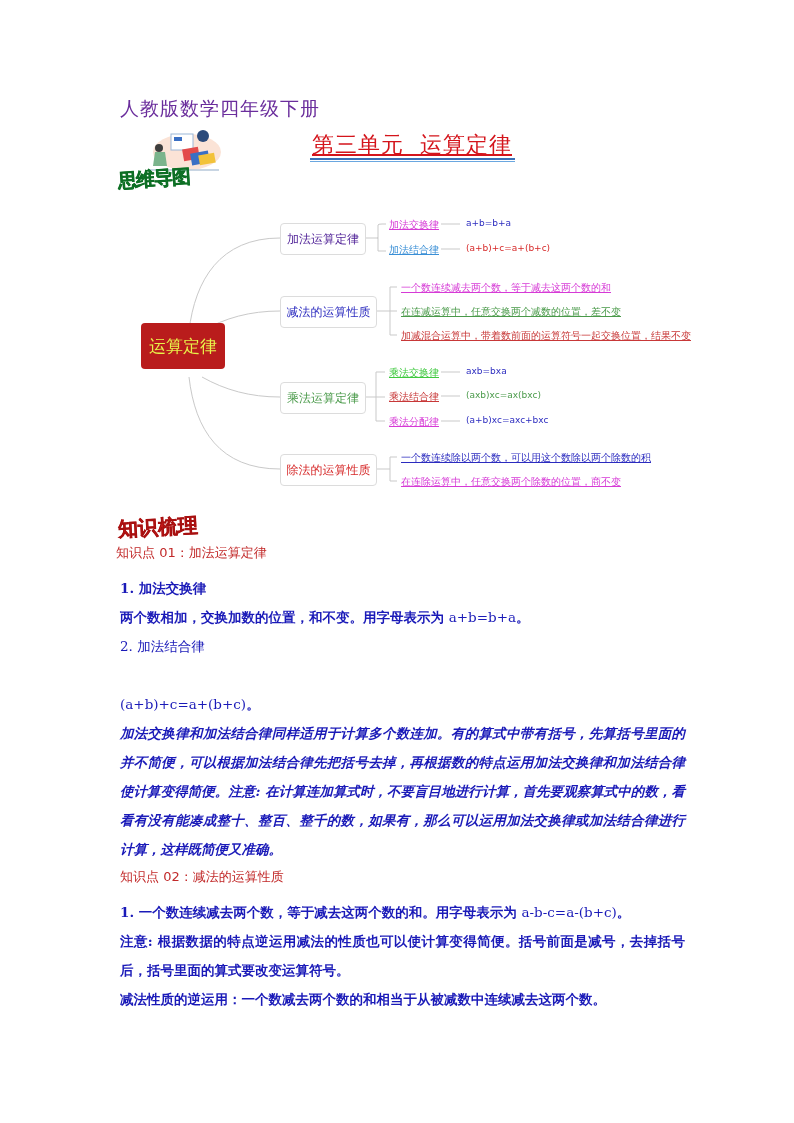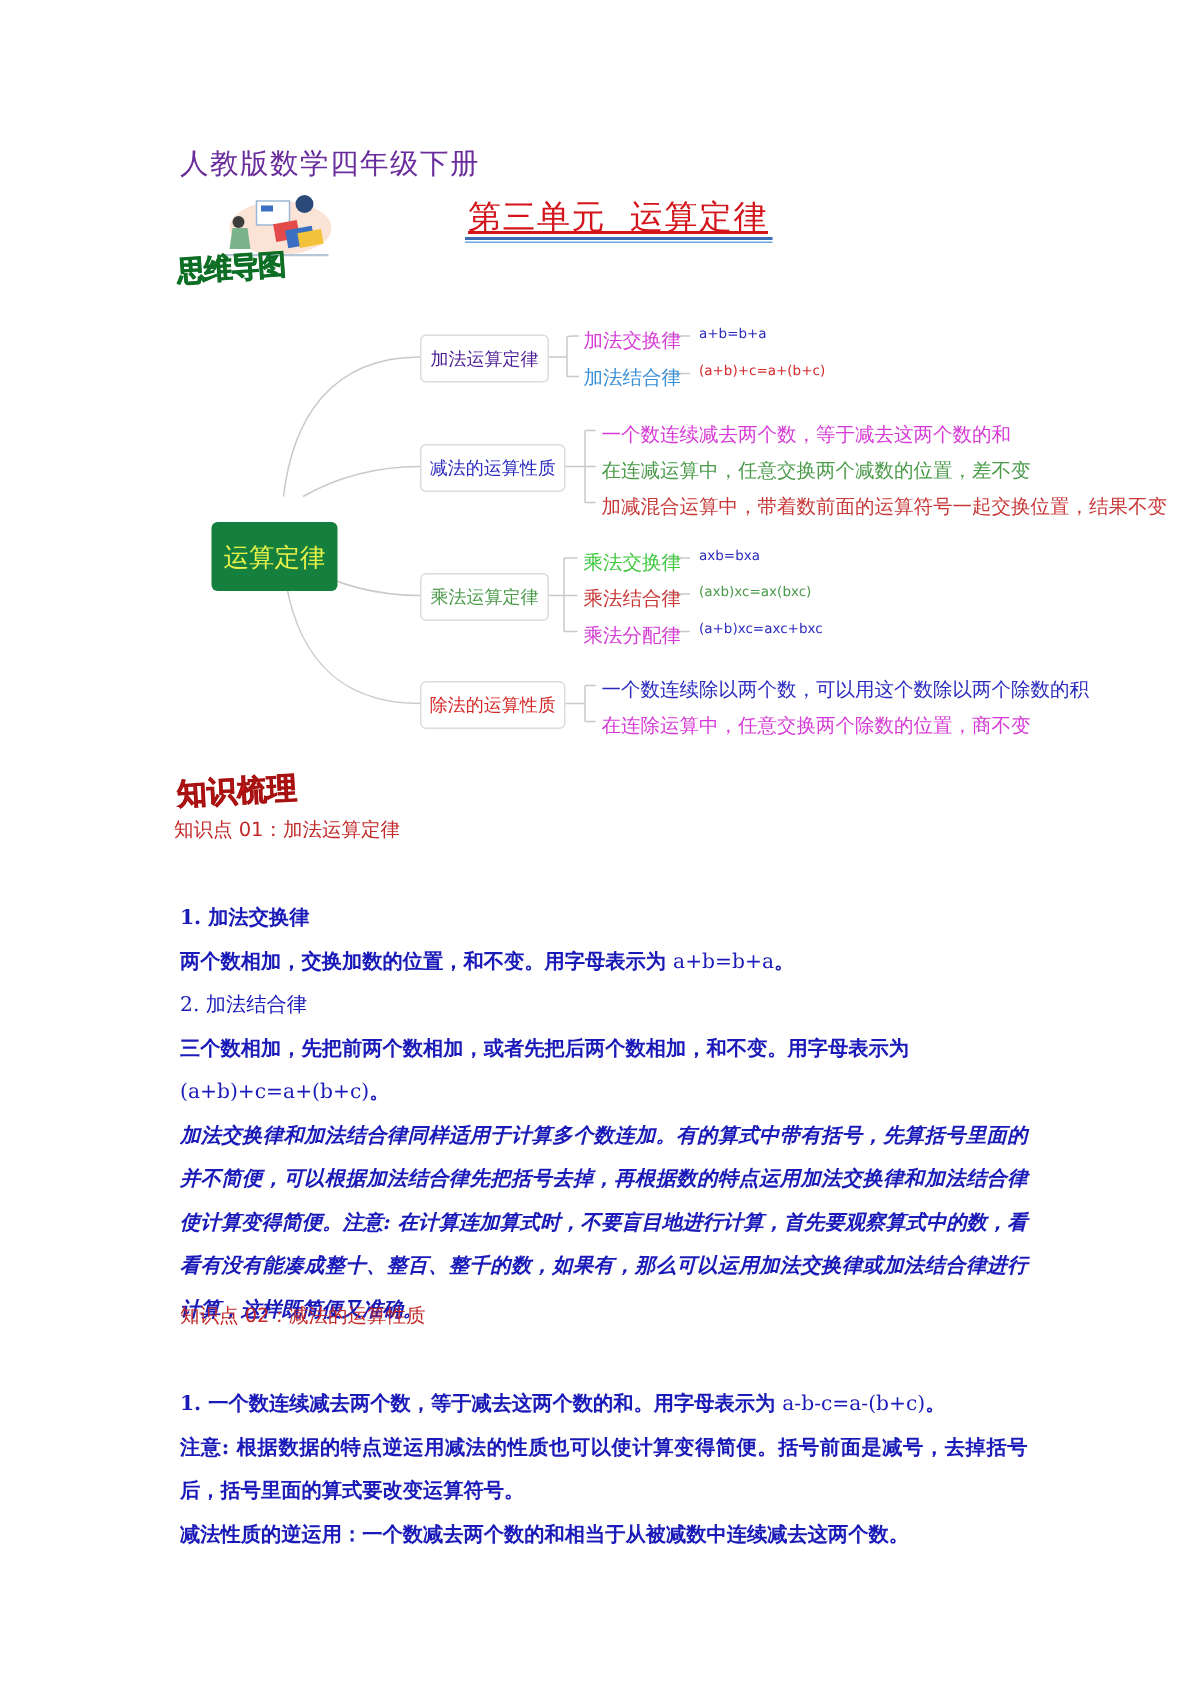--- a/index.html
+++ b/index.html
@@ -4,27 +4,27 @@
 <style>
   html, body { margin:0; padding:0; background:#ffffff; }
   body { width:794px; height:1123px; position:relative; overflow:hidden; font-family:"DejaVu Sans", sans-serif; }
   .abs { position:absolute; }
   .doc-title { left:120px; top:96px; font-family:"DejaVu Serif", serif; font-size:19px; color:#6a2d9c; letter-spacing:1px; }
   .unit-title { left:312px; top:130px; font-family:"DejaVu Serif", serif; font-size:22px; color:#d4141b; text-decoration:underline; text-decoration-color:#d4141b; letter-spacing:1px; }
   .unit-rule { left:310px; top:158px; width:205px; height:0; border-top:2px solid #3b6fb5; border-bottom:1px solid #6aa7e0; padding-top:1px; }
   .illus { left:145px; top:126px; width:78px; height:48px; }
   .mm-label { left:118px; top:166px; font-size:19px; font-weight:bold; color:#1e9a3a; transform:rotate(-4deg); letter-spacing:-1px; font-family:"DejaVu Sans", sans-serif; -webkit-text-stroke:0.5px #0d6d24; }
   .mindmap { left:0; top:0; width:794px; height:510px; }
-  .node-center { left:141px; top:348px; width:84px; height:46px; background:#15803d; border-radius:4px; color:#e8f24a; font-size:17px; display:flex; align-items:center; justify-content:center; }
+  .node-center { left:141px; top:323px; width:84px; height:46px; background:#b91c1c; border-radius:4px; color:#e8f24a; font-size:17px; display:flex; align-items:center; justify-content:center; }
   .node { height:30px; background:#fff; border:1px solid #dcdcdc; border-radius:4px; display:flex; align-items:center; justify-content:center; font-size:12px; }
-  .leaf { font-size:13px; white-space:nowrap; }
+  .leaf { font-size:10px; white-space:nowrap;text-decoration:underline; }
   .formula { font-size:9px; white-space:nowrap; }
   .kp-label { left:118px; top:514px; font-size:20px; font-weight:bold; color:#d11b1b; transform:rotate(-3deg); font-family:"DejaVu Serif", serif; -webkit-text-stroke:0.4px #a51010; }
   .kp-head { font-size:13px; color:#c22a2a; font-family:"DejaVu Sans", sans-serif; }
-  .para { left:120px; font-size:13.5px; font-weight:bold; color:#1a1ab8; font-family:"DejaVu Serif", serif; line-height:29px; width:565px;margin-top:24px; }
+  .para { left:120px; font-size:13.5px; font-weight:bold; color:#1a1ab8; font-family:"DejaVu Serif", serif; line-height:29px; width:565px; }
   .para .math { font-weight:normal; }
 </style>
 </head>
 <body>
 
 <div class="abs doc-title">人教版数学四年级下册</div>
 
 <div class="abs illus">
   <svg width="78" height="48" viewBox="0 0 78 48">
     <ellipse cx="42" cy="26" rx="34" ry="18" fill="#fbe3d6"></ellipse>
@@ -102,21 +102,21 @@
 <div class="abs kp-label">知识梳理</div>
 
 <div class="abs kp-head" style="left:116px;top:544px;">知识点 01：加法运算定律</div>
 
 <div class="abs para" style="top:574px;">1.  加法交换律</div>
 <div class="abs para" style="top:603px;">
   <span>两个数相加，交换加数的位置，和不变。用字母表示为 </span><span class="math">a+b=b+a</span><span>。</span>
 </div>
 <div class="abs para" style="top:632px;font-weight:normal;">2.  加法结合律</div>
 <div class="abs para" style="top:661px;">
-  <span>三个数相加，先把前两个数相加，或者先把后两个数相加，和不变。用字母表示为</span><br><span class="math">(a+b)+c=a+(b+c)</span><span>。</span>
+  <br><span class="math">(a+b)+c=a+(b+c)</span><span>。</span>
 </div>
 <div class="abs para" style="top:719px;text-align:justify;font-style:italic;">加法交换律和加法结合律同样适用于计算多个数连加。有的算式中带有括号，先算括号里面的并不简便，可以根据加法结合律先把括号去掉，再根据数的特点运用加法交换律和加法结合律使计算变得简便。注意: 在计算连加算式时，不要盲目地进行计算，首先要观察算式中的数，看看有没有能凑成整十、整百、整千的数，如果有，那么可以运用加法交换律或加法结合律进行计算，这样既简便又准确。</div>
 
 <div class="abs kp-head" style="left:120px;top:868px;">知识点 02：减法的运算性质</div>
 
 <div class="abs para" style="top:898px;">
   <span>1.  一个数连续减去两个数，等于减去这两个数的和。用字母表示为 </span><span class="math">a-b-c=a-(b+c)</span><span>。</span>
 </div>
 <div class="abs para" style="top:927px;text-align:justify;">注意: 根据数据的特点逆运用减法的性质也可以使计算变得简便。括号前面是减号，去掉括号后，括号里面的算式要改变运算符号。</div>
 <div class="abs para" style="top:985px;">减法性质的逆运用：一个数减去两个数的和相当于从被减数中连续减去这两个数。</div>

